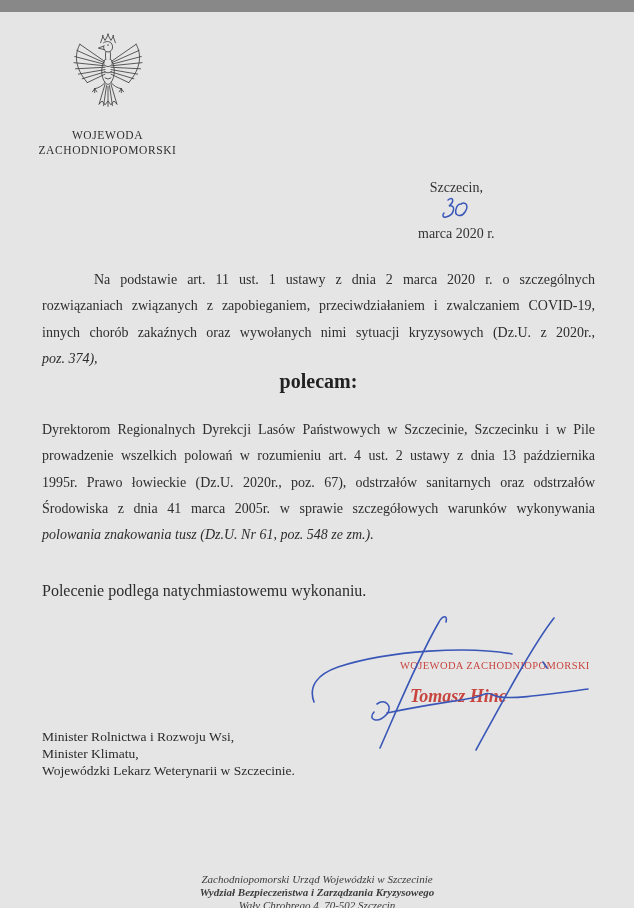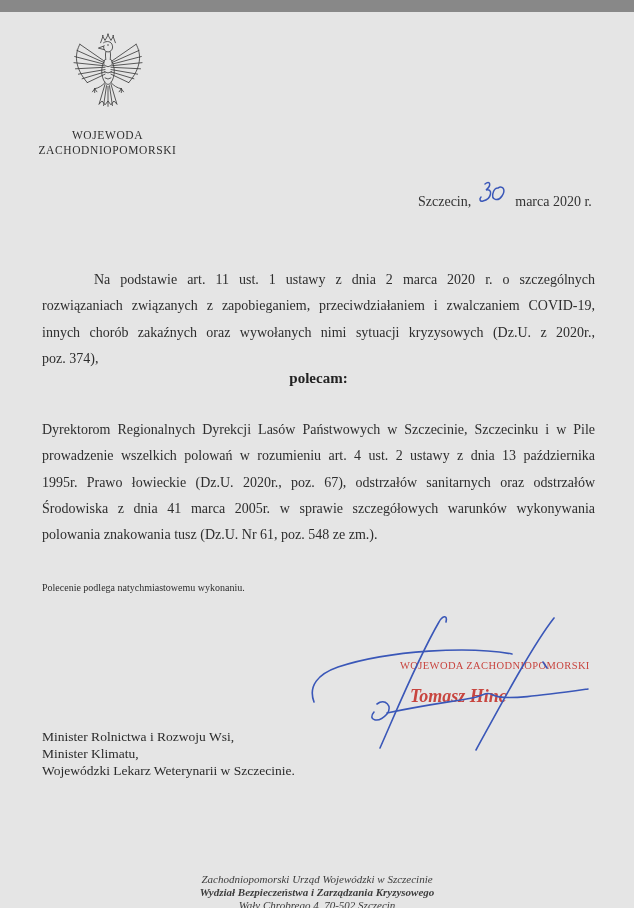--- a/index.html
+++ b/index.html
@@ -17,32 +17,32 @@
     color:var(--text);
     overflow:hidden;
   }
   
   .letterhead{position:absolute;top:20px;left:25px;width:165px;text-align:center;}
   .eagle{display:block;margin:0 auto;}
   .eagle path,.eagle circle{stroke:#3a3a3a;fill:none;stroke-width:1.1;stroke-linecap:round;stroke-linejoin:round;}
   .eagle .fill{fill:#3a3a3a;stroke:none;}
   .letterhead-title{margin-top:4px;font-size:11.5px;line-height:14.5px;letter-spacing:0.6px;color:#2e2e2e;}
   
-  .dateline{position:absolute;top:168px;left:418px;display:flex;align-items:flex-end;font-size:14px;color:#333;}
+  .dateline{position:absolute;top:168px;left:418px;display:flex;align-items:center;font-size:14px;color:#333;flex-direction:column;}
   .hand30{margin:0 6px 4px 4px;}
   .hand30 path{stroke:var(--signature-blue);fill:none;stroke-width:1.5;stroke-linecap:round;}
   
   .para{position:absolute;left:42px;width:553px;font-size:14px;color:var(--text);}
   .para .line{text-align:justify;text-align-last:justify;line-height:26.3px;white-space:nowrap0;}
   .para .line.first{padding-left:52px;}
-  .para .line.last{text-align-last:left;}
+  .para .line.last{text-align-last:left;font-style:italic;}
   .para1{top:255px;}
-  .heading{position:absolute;top:358px;left:42px;width:553px;text-align:center;font-weight:bold;font-size:15px;color:#222;}
+  .heading{position:absolute;top:358px;left:42px;width:553px;text-align:center;font-weight:bold;font-size:20px;color:#222;}
   .para2{top:405px;}
-  .closing{position:absolute;top:570px;left:42px;font-size:10px;color:var(--text);}
+  .closing{position:absolute;top:570px;left:42px;font-size:16px;color:var(--text);}
   
   .signature-block{position:absolute;top:598px;left:300px;width:320px;height:170px;}
   .stamp-title{position:absolute;top:50px;left:100px;width:180px;text-align:center;font-size:10.5px;letter-spacing:0.4px;color:var(--stamp-red);white-space:nowrap;}
   .stamp-name{position:absolute;top:76px;left:110px;width:160px;text-align:left;font-size:18px;font-style:italic;font-weight:bold;color:var(--stamp-red);}
   .sig-svg{position:absolute;top:0;left:0;}
   .sig-svg path{stroke:var(--signature-blue);fill:none;stroke-width:1.6;stroke-linecap:round;stroke-linejoin:round;}
   
   .recipients{position:absolute;top:716px;left:42px;font-size:13.5px;line-height:17.2px;color:#2b2b2b;}
   .recipients-title{text-decoration:underline;}
   

